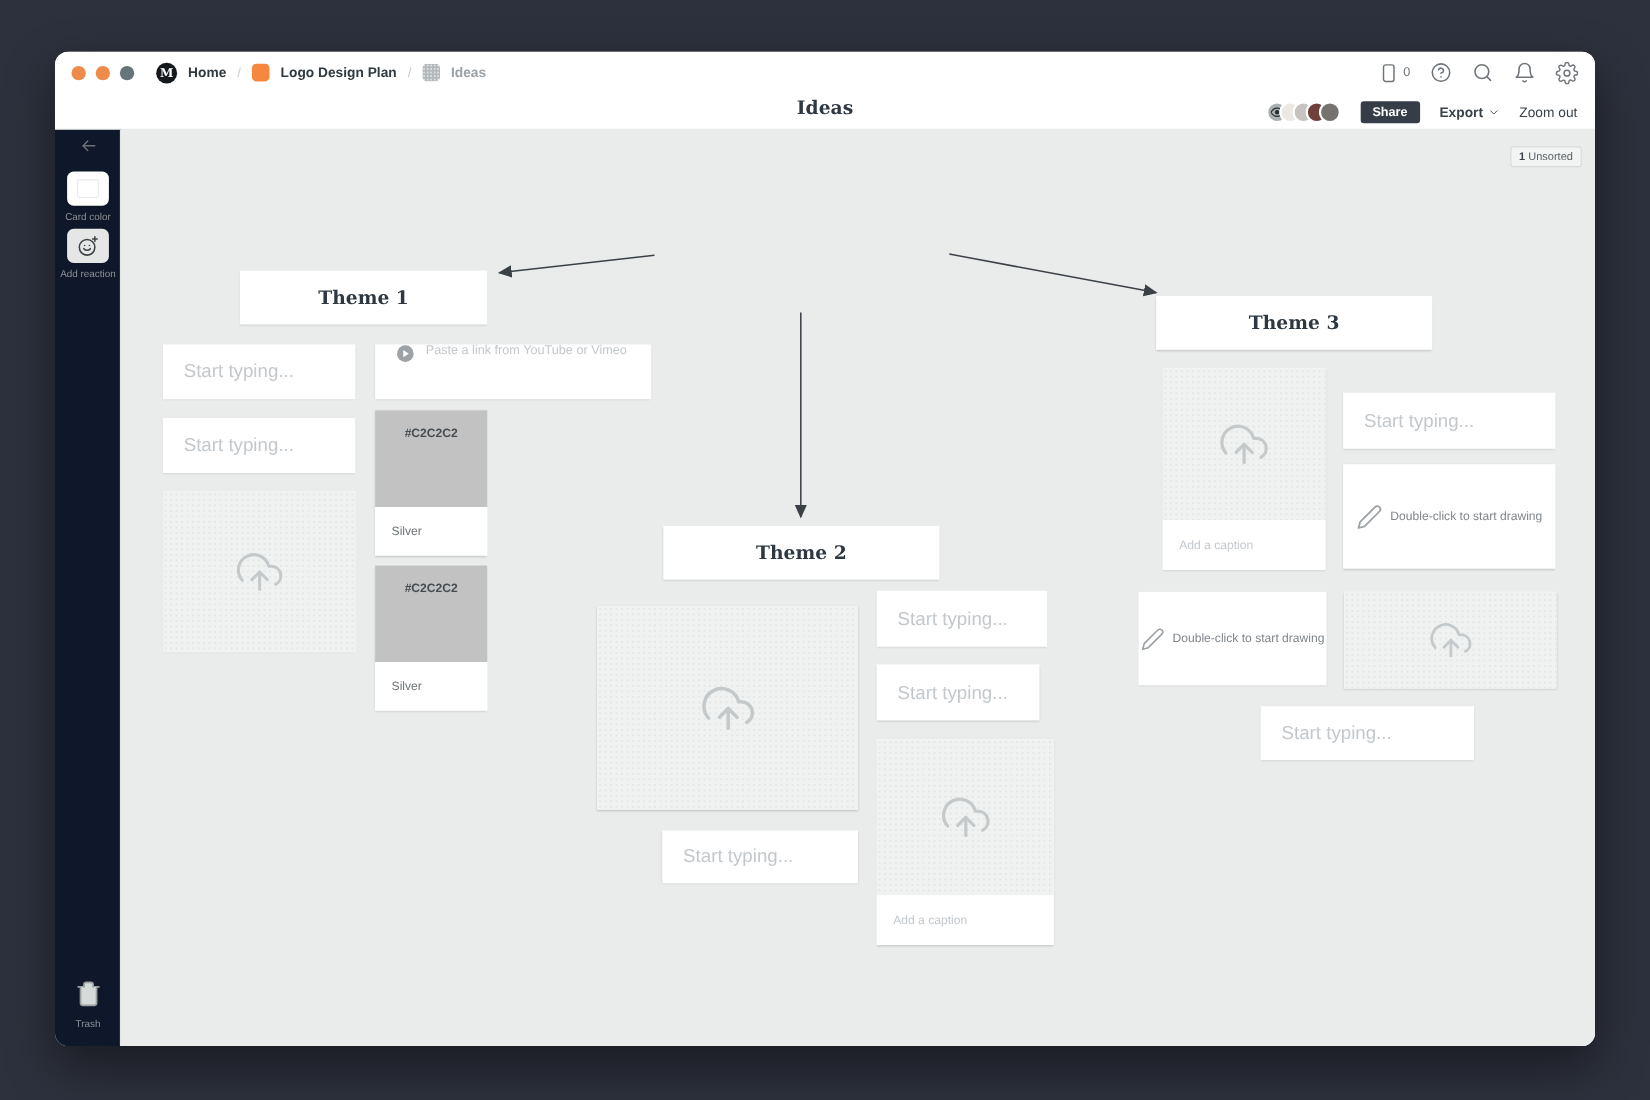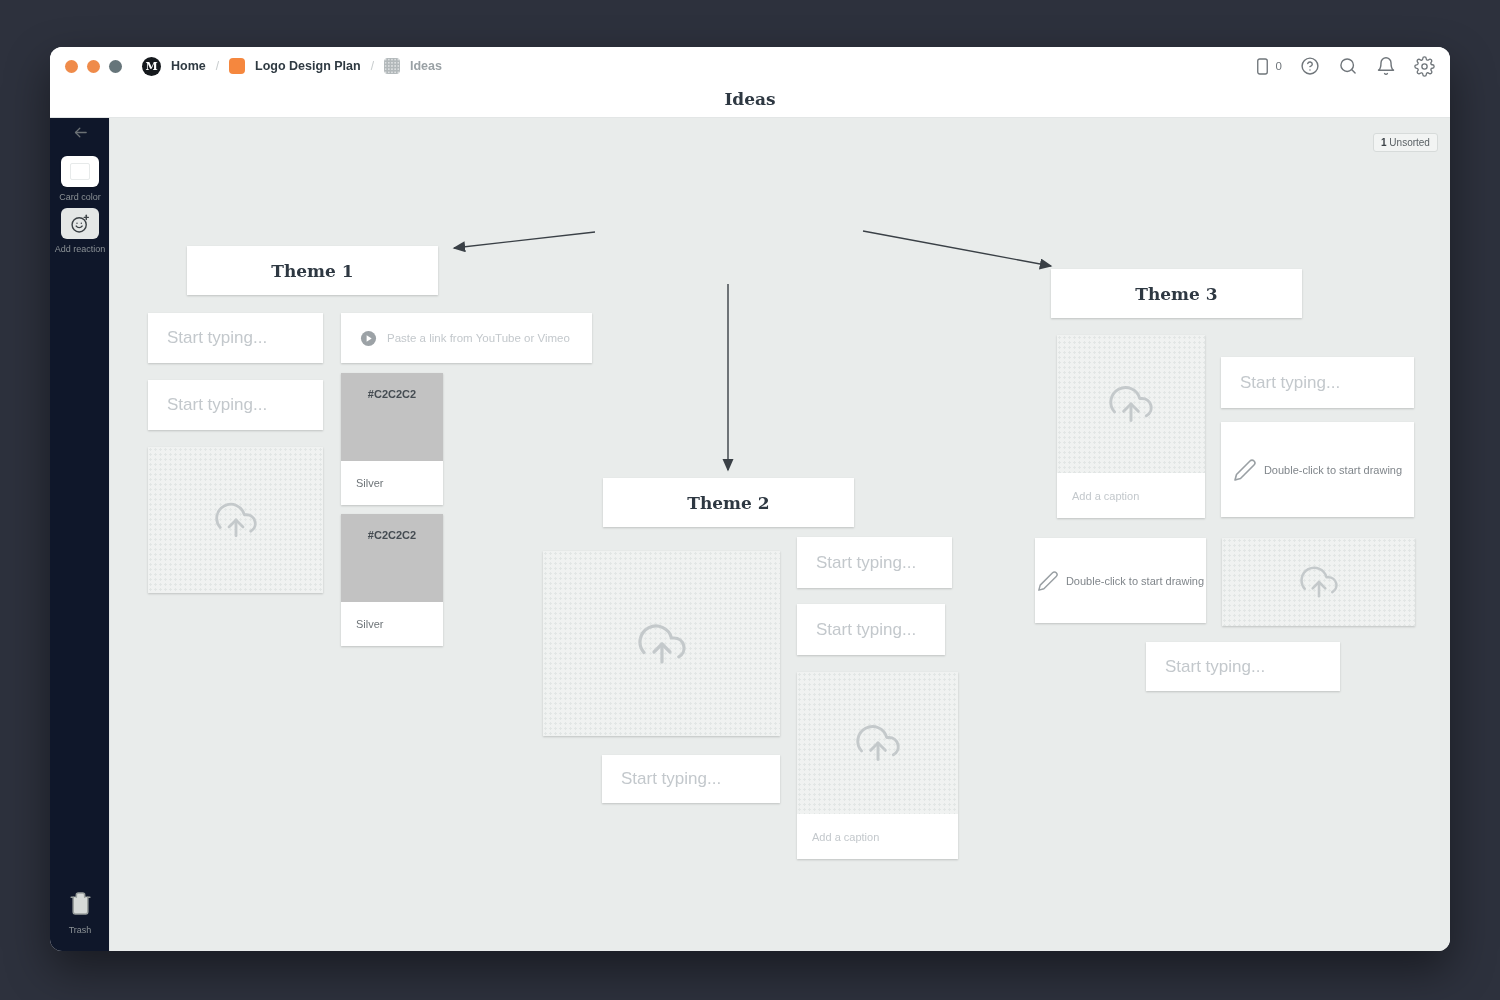--- a/index.html
+++ b/index.html
@@ -69,21 +69,21 @@
   .theme-card { display:flex; align-items:center; justify-content:center;
                 font-family:"DejaVu Serif", serif; font-weight:700; font-size:17px; color:#2e3842; cursor:pointer; }
   .root-card { border:2px solid #23282e; text-align:center; padding:13px 20px 0; cursor:pointer; }
   .root-title { font-family:"DejaVu Serif", serif; font-weight:700; font-size:18px; color:#2e3842; margin-bottom:9px; }
   .root-body { font-size:11.5px; line-height:1.42; color:#565d63; }
   .grip { position:absolute; right:2px; bottom:2px; width:9px; height:9px;
           background:linear-gradient(135deg, transparent 45%, #c9ced1 45%, #c9ced1 55%, transparent 55%); opacity:.8; }
 
   .text-card { display:flex; align-items:center; padding-left:19px;
                font-size:17px; color:#c3c8cc; cursor:text; }
-  .video-card { display:flex; align-items:center; gap:10px; padding-left:19px;
+  .video-card { display:flex; align-items:flex-start; gap:10px; padding-left:19px;
                 font-size:11.5px; color:#c3c8cc; cursor:text; }
   .play-ic { flex:0 0 auto; display:flex; }
 
   .img-card { display:flex; flex-direction:column; cursor:pointer; }
   .img-ph { flex:1; background-color:#f0f2f1;
             background-image:radial-gradient(circle, #e2e6e5 1px, transparent 1.2px);
             background-size:5px 5px;
             display:flex; align-items:center; justify-content:center; color:#c4c9cb; }
   .caption { height:45px; background:#fff; display:flex; align-items:center;
              padding-left:15px; font-size:11px; color:#c3c8cc; cursor:text; }
@@ -200,20 +200,41 @@
       <span class="ticon">
         <svg width="21" height="21" viewBox="0 0 24 24">
             <use href="#i-gear"></use>
           </svg>
       </span>
     </div>
   </div>
 
   <div class="toolbar-row">
     <div class="page-title">Ideas</div>
+    <div class="toolbar-right">
+      <div class="avatars">
+        <span class="avatar av-eye">
+          <svg width="12" height="12" viewBox="0 0 24 24">
+              <use href="#i-eye"></use>
+            </svg>
+        </span>
+        <span class="avatar" style="background:#ece8e3"></span>
+        <span class="avatar" style="background:#c7c3bf"></span>
+        <span class="avatar" style="background:#6f413a"></span>
+        <span class="avatar" style="background:#75726f"></span>
+      </div>
+      <span class="share-btn">Share</span>
+      <span class="tb-label">
+        <span>Export</span>
+        <svg width="10" height="10" viewBox="0 0 24 24" style="color:#39424a">
+            <use href="#i-chev"></use>
+          </svg>
+      </span>
+      <span class="tb-label" style="font-weight:500">Zoom out</span>
+    </div>
   </div>
 
   <div class="sidebar">
     <div class="back-btn">
       <svg width="17" height="17" viewBox="0 0 24 24">
           <use href="#i-back"></use>
         </svg>
     </div>
     <div class="side-tool" style="top:38px">
       <div class="tool-btn swatch-btn">
@@ -251,21 +272,21 @@
       <path d="M618,166 L618,352" stroke="#3a4046" stroke-width="1.4" fill="none" marker-end="url(#ah)"></path>
       <path d="M753,113 L941,148" stroke="#3a4046" stroke-width="1.4" fill="none" marker-end="url(#ah)"></path>
     </svg>
 
     <div class="badge" style="left:1263px; top:15px">
       <b>1</b>
       <span>Unsorted</span>
     </div>
 
 
-    <div class="card theme-card" style="left:77px; top:128px; width:251px; height:49px">Theme 1</div>
+    <div class="card theme-card" style="left:108px; top:128px; width:225px; height:49px">Theme 1</div>
     <div class="card theme-card" style="left:493px; top:360px; width:251px; height:49px">Theme 2</div>
     <div class="card theme-card" style="left:941px; top:151px; width:251px; height:49px">Theme 3</div>
 
     <div class="card text-card" style="left:38px; top:195px; width:175px; height:50px">Start typing...</div>
     <div class="card text-card" style="left:38px; top:262px; width:175px; height:50px">Start typing...</div>
     <div class="card video-card" style="left:231px; top:195px; width:251px; height:50px">
       <span class="play-ic">
         <svg width="17" height="17" viewBox="0 0 18 18">
             <circle cx="9" cy="9" r="8" fill="#9ca2a6"></circle>
             <polygon points="7,5.6 7,12.4 12.4,9" fill="#fff"></polygon>

